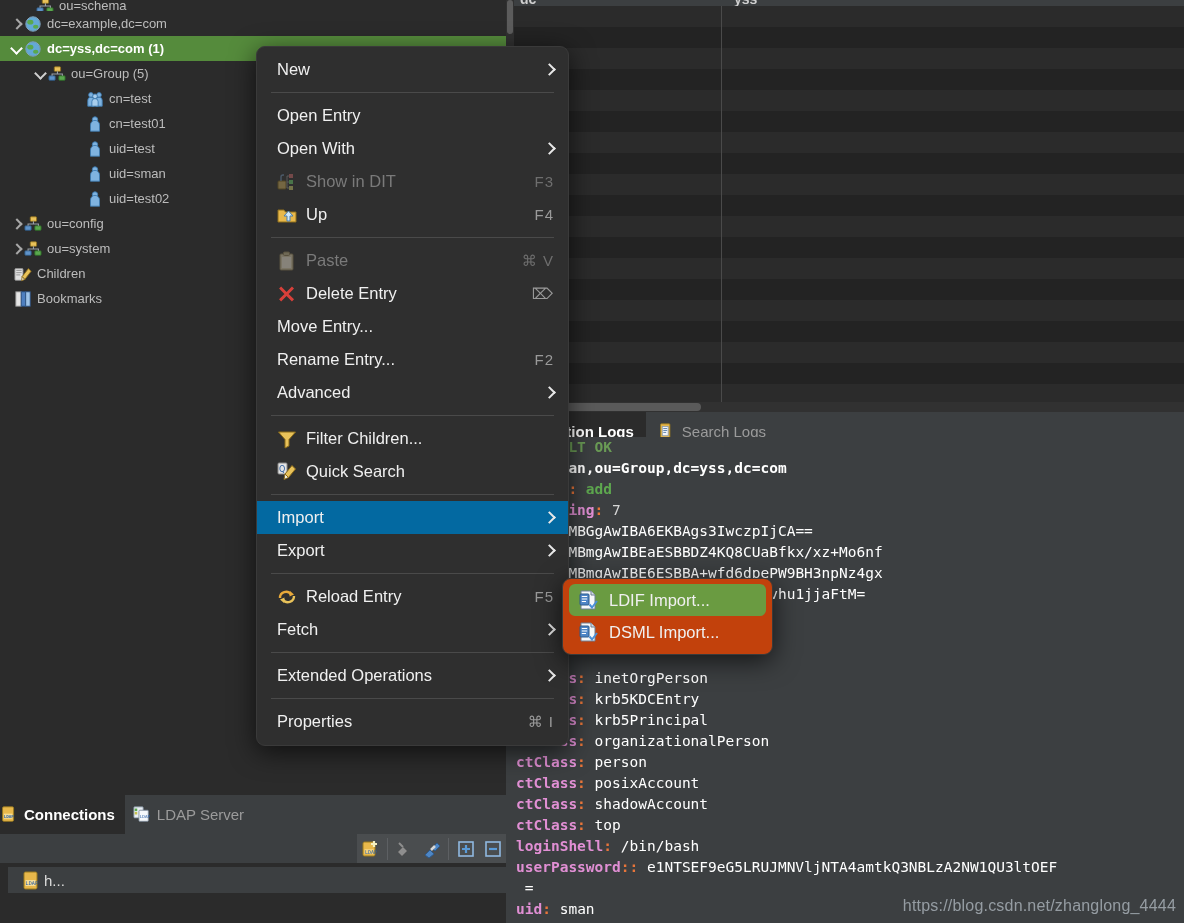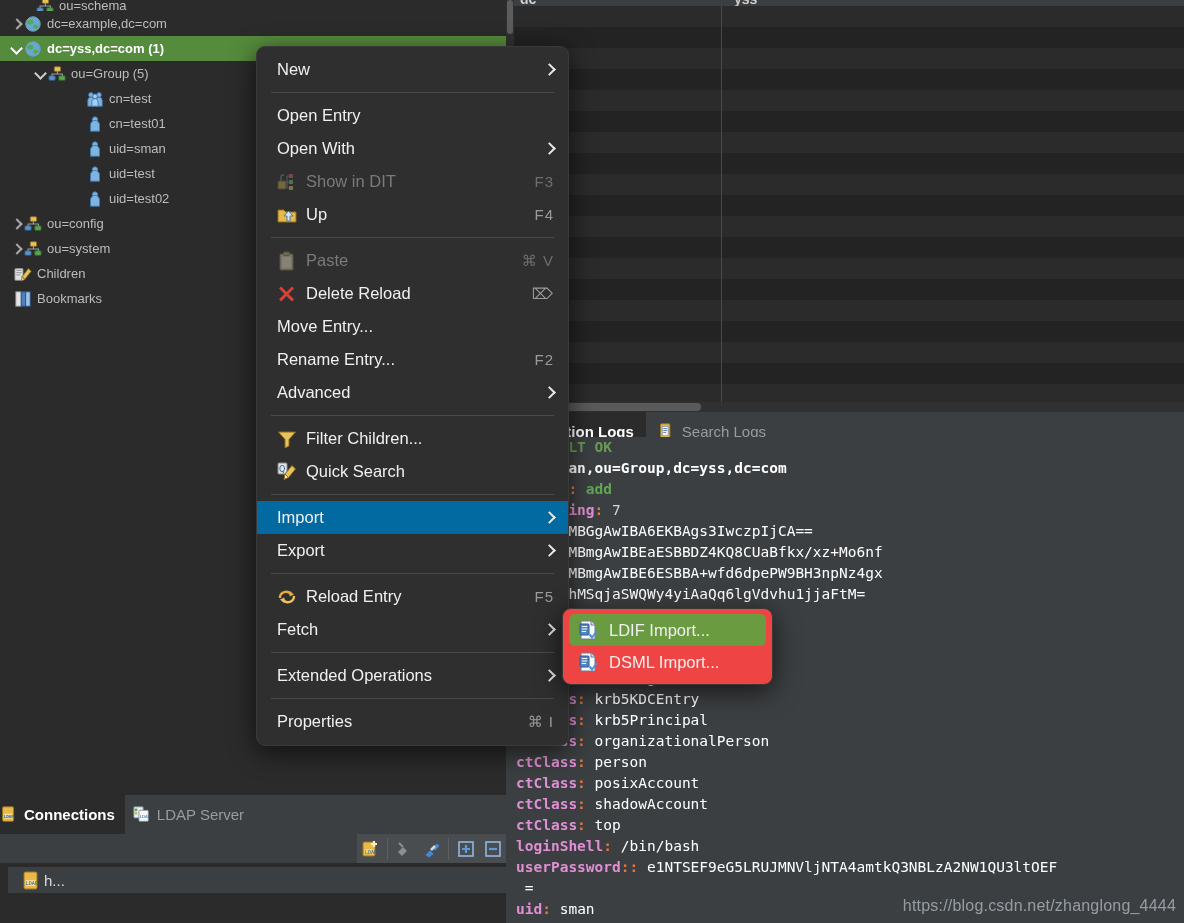--- a/index.html
+++ b/index.html
@@ -171,22 +171,22 @@
   .mi .mi-accel { color: #9a9a9a; font-size: 15px; margin-left: 16px; letter-spacing: 1px; }
   .mi.disabled .mi-accel { color: #6e6e6e; }
   .mi .chev {
     width: 9px; height: 9px; border-right: 2.4px solid #e8e8e8; border-top: 2.4px solid #e8e8e8;
     transform: rotate(45deg); margin-left: 10px;
   }
   .mi-sep { height: 1px; background: #4a4a4a; margin: 6px 14px; }
 
   
   #ctx-submenu {
-    position: absolute; left: 562px; top: 608px; width: 211px;
-    background: #ef4444; border-radius: 9px;
+    position: absolute; left: 562px; top: 578px; width: 211px;
+    background: #c2410c; border-radius: 9px;
     box-shadow: 0 6px 26px rgba(0,0,0,.65);
     padding: 5px 6px 6px 6px; border: 1px solid #3a3a3a;
   }
   .smi {
     height: 32px; display: flex; align-items: center; border-radius: 6px;
     color: #f0f0f0; font-size: 16.5px; padding: 0 10px;
   }
   .smi.selected { background: #6a9b41; }
   .smi .smi-ico { width: 20px; height: 20px; flex: 0 0 20px; margin-right: 10px; }
 </style>
@@ -298,30 +298,30 @@
           </svg></span>
         <span class="lbl">cn=test01</span>
       </div>
       <div class="tree-row">
         <div style="flex: 0 0 72px;"></div>
         <span class="twisty"></span>
         <span class="tree-ico"><svg width="18" height="18" viewBox="0 0 20 20">
             <circle cx="10" cy="5" r="3" fill="#7fb3e0" stroke="#3d7bb0"></circle>
         <path d="M5 18 V11 a5 5 0 0 1 10 0 V18 Z" fill="#7fb3e0" stroke="#3d7bb0"></path>
           </svg></span>
-        <span class="lbl">uid=sman</span>
+        <span class="lbl">uid=test</span>
       </div>
       <div class="tree-row">
         <div style="flex: 0 0 72px;"></div>
         <span class="twisty"></span>
         <span class="tree-ico"><svg width="18" height="18" viewBox="0 0 20 20">
             <circle cx="10" cy="5" r="3" fill="#7fb3e0" stroke="#3d7bb0"></circle>
         <path d="M5 18 V11 a5 5 0 0 1 10 0 V18 Z" fill="#7fb3e0" stroke="#3d7bb0"></path>
           </svg></span>
-        <span class="lbl">uid=test</span>
+        <span class="lbl">uid=sman</span>
       </div>
       <div class="tree-row">
         <div style="flex: 0 0 72px;"></div>
         <span class="twisty"></span>
         <span class="tree-ico"><svg width="18" height="18" viewBox="0 0 20 20">
             <circle cx="10" cy="5" r="3" fill="#7fb3e0" stroke="#3d7bb0"></circle>
         <path d="M5 18 V11 a5 5 0 0 1 10 0 V18 Z" fill="#7fb3e0" stroke="#3d7bb0"></path>
           </svg></span>
         <span class="lbl">uid=test02</span>
       </div>
@@ -502,21 +502,21 @@
         <rect x="6.5" y="1" width="6" height="3.5" rx="1" fill="#bdb087" stroke="#8a7a52"></rect>
         <rect x="5" y="6" width="9" height="11" fill="#efe8d4"></rect>
           </svg></span>
         <span class="mi-label">Paste</span>
         <span class="mi-accel">⌘ V</span>
       </div>
       <div class="mi">
         <span class="mi-ico"><svg width="20" height="20" viewBox="0 0 20 20">
             <path d="M3.5 3 L10 9.5 L16.5 3 L19 5.5 L12.5 12 L19 18.5 L16.5 21 L10 14.5 L3.5 21 L1 18.5 L7.5 12 L1 5.5 Z" fill="#d8403a" transform="scale(0.83) translate(1.5,0)"></path>
           </svg></span>
-        <span class="mi-label">Delete Reload</span>
+        <span class="mi-label">Delete Entry</span>
         <span class="mi-accel">⌦</span>
       </div>
       <div class="mi">
         <span class="mi-label">Move Entry...</span>
       </div>
       <div class="mi">
         <span class="mi-label">Rename Entry...</span>
         <span class="mi-accel">F2</span>
       </div>
       <div class="mi">

